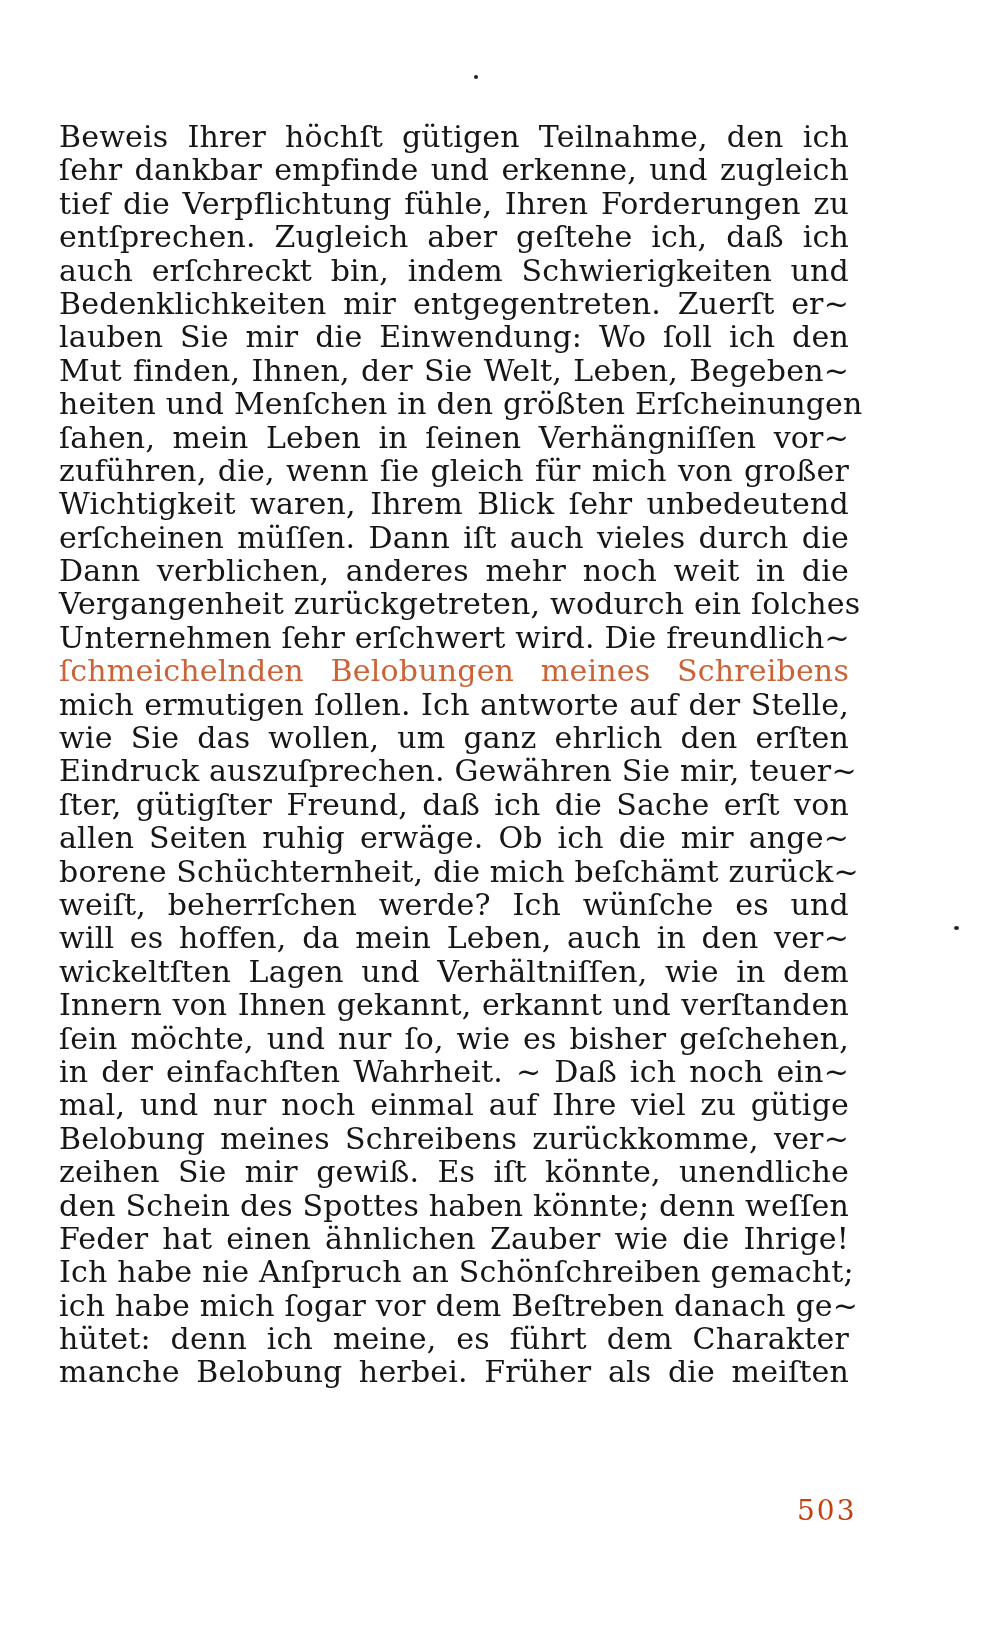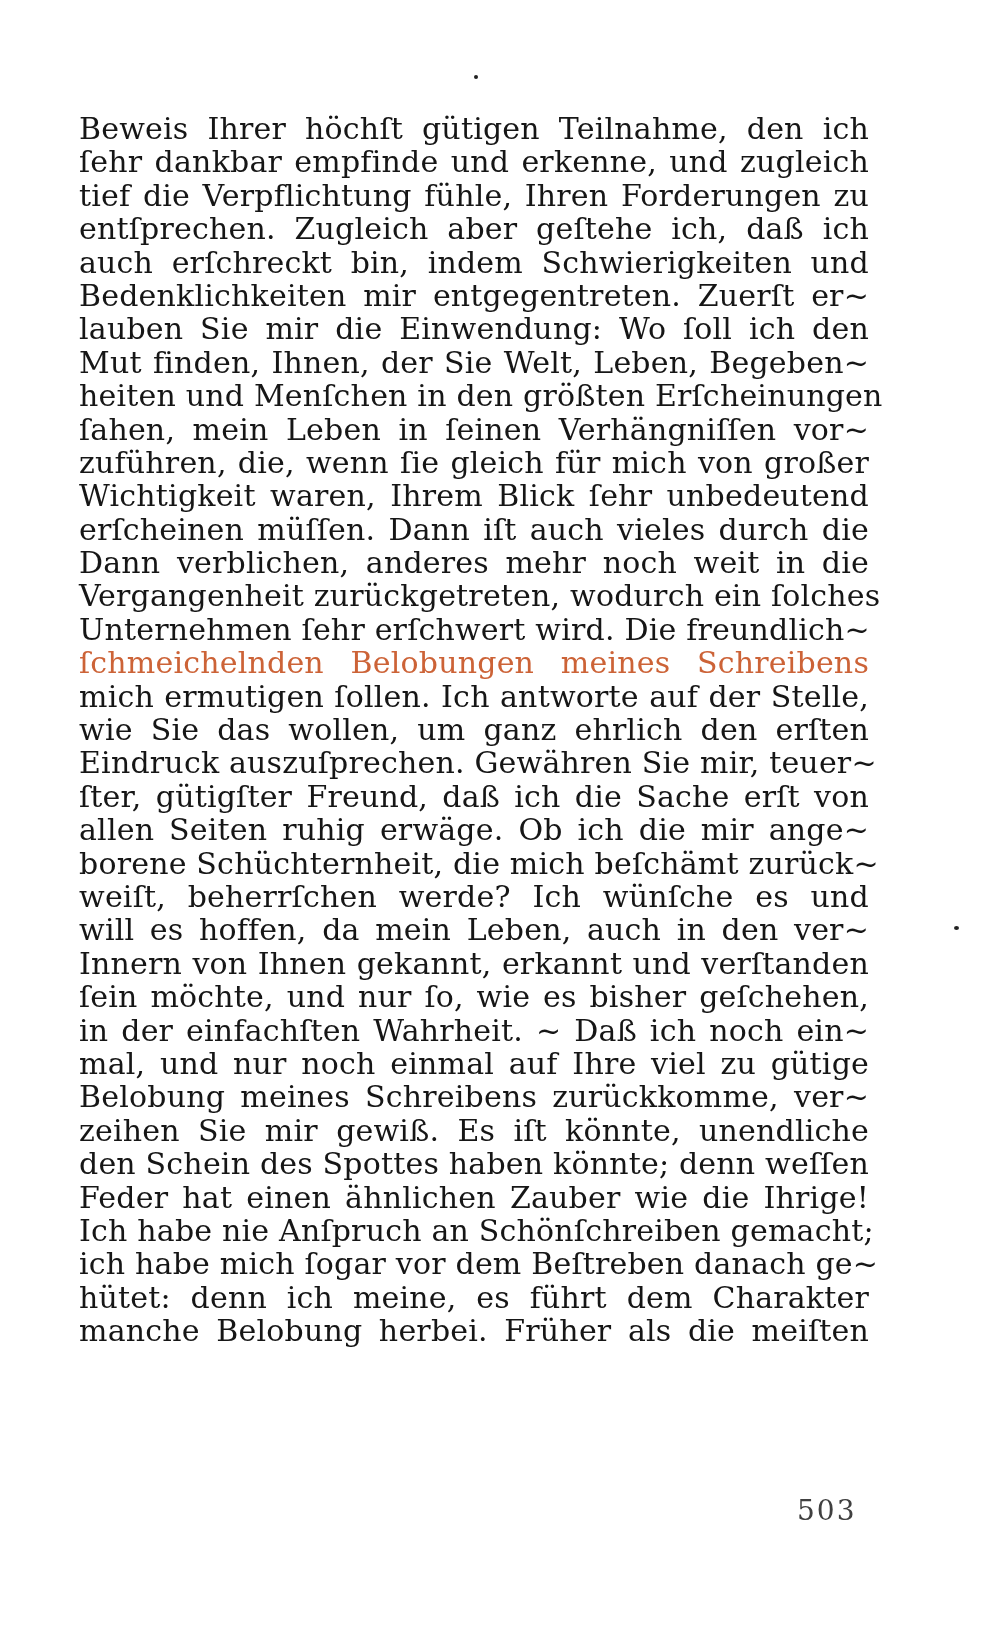--- a/index.html
+++ b/index.html
@@ -12,23 +12,22 @@
     width: 1000px;
     height: 1634px;
     background: #ffffff;
     overflow: hidden;
     font-family: "DejaVu Serif", "Liberation Serif", serif;
     color: #161616;
   }
   .textblock {
     position: absolute;
     left: 59px;
-    top: 112px;
+    top: 120px;
     width: 790px;
-    margin-left: 20px;
   }
   .line {
     font-size: 30px;
     line-height: 33.4px;
     height: 33.4px;
     white-space: nowrap;
     text-align: justify;
     text-align-last: justify;
     -moz-text-align-last: justify;
     letter-spacing: 0.2px;
@@ -38,21 +37,21 @@
   .textblock .line:nth-child(17) {
     color: #c2410c;
     opacity: 0.82;
   }
   .pagenum {
     position: absolute;
     left: 797px;
     top: 1494px;
     font-size: 28px;
     letter-spacing: 2px;
-    color: #404040;
+    color: #c2410c;
     text-align: right;
   }
   .speck {
     position: absolute;
     background: #222222;
     border-radius: 50%;
   }
   .speck-top {
     left: 474px;
     top: 75px;
@@ -93,20 +92,21 @@
     <div class="line">Unternehmen ſehr erſchwert wird. Die freundlich~</div>
     <div class="line">ſchmeichelnden Belobungen meines Schreibens</div>
     <div class="line">mich ermutigen ſollen. Ich antworte auf der Stelle,</div>
     <div class="line">wie Sie das wollen, um ganz ehrlich den erſten</div>
     <div class="line">Eindruck auszuſprechen. Gewähren Sie mir, teuer~</div>
     <div class="line">ſter, gütigſter Freund, daß ich die Sache erſt von</div>
     <div class="line">allen Seiten ruhig erwäge. Ob ich die mir ange~</div>
     <div class="line">borene Schüchternheit, die mich beſchämt zurück~</div>
     <div class="line">weiſt, beherrſchen werde? Ich wünſche es und</div>
     <div class="line">will es hoffen, da mein Leben, auch in den ver~</div>
+    <div class="line">wickeltſten Lagen und Verhältniſſen, wie in dem</div>
     <div class="line">Innern von Ihnen gekannt, erkannt und verſtanden</div>
     <div class="line">ſein möchte, und nur ſo, wie es bisher geſchehen,</div>
     <div class="line">in der einfachſten Wahrheit. ~ Daß ich noch ein~</div>
     <div class="line">mal, und nur noch einmal auf Ihre viel zu gütige</div>
     <div class="line">Belobung meines Schreibens zurückkomme, ver~</div>
     <div class="line">zeihen Sie mir gewiß. Es iſt könnte, unendliche</div>
     <div class="line">den Schein des Spottes haben könnte; denn weſſen</div>
     <div class="line">Feder hat einen ähnlichen Zauber wie die Ihrige!</div>
     <div class="line">Ich habe nie Anſpruch an Schönſchreiben gemacht;</div>
     <div class="line">ich habe mich ſogar vor dem Beſtreben danach ge~</div>

